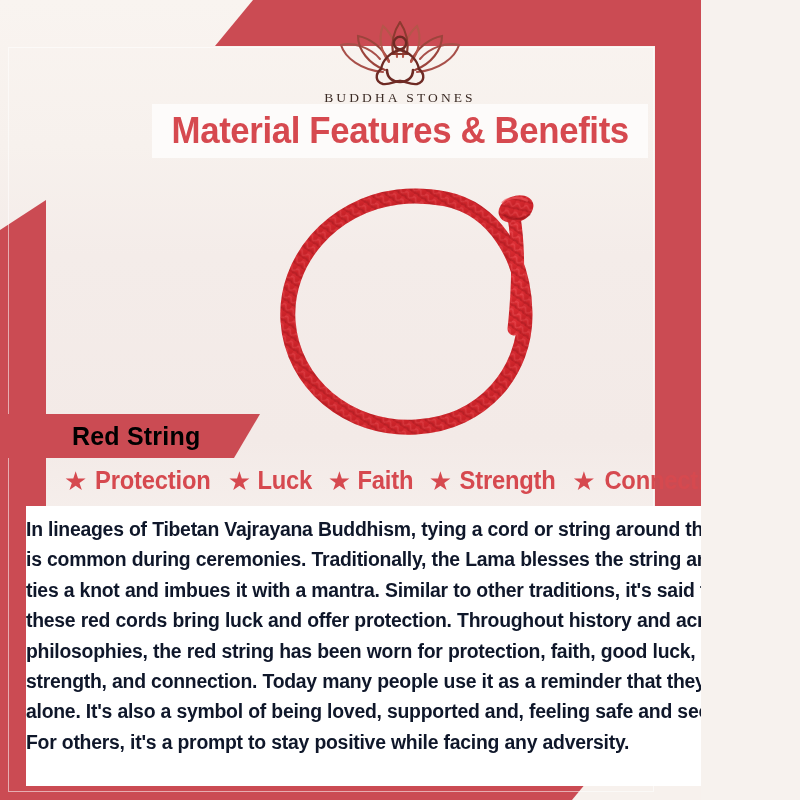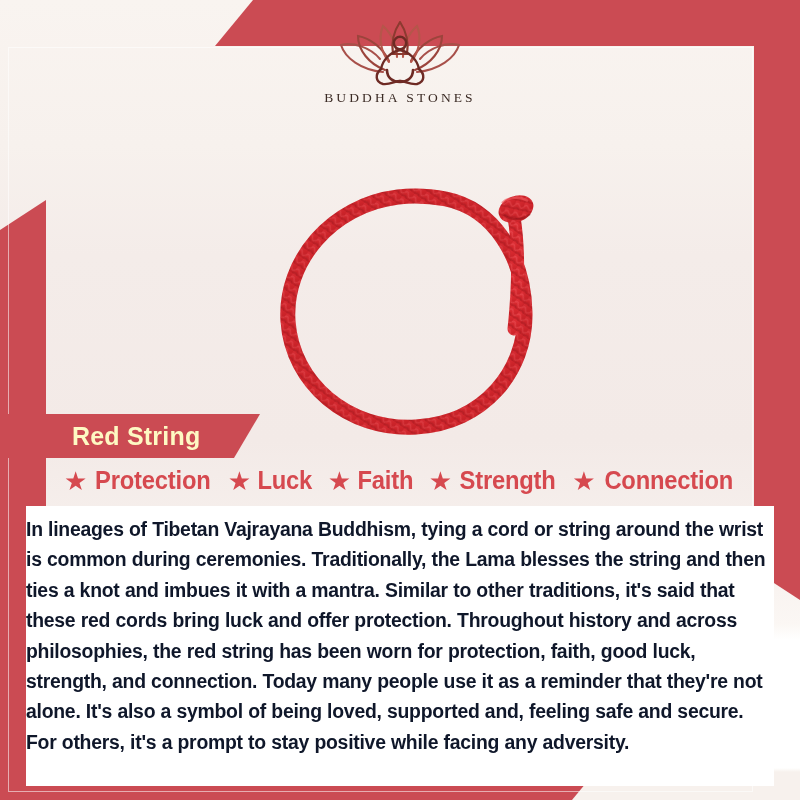--- a/index.html
+++ b/index.html
@@ -7,21 +7,21 @@
     margin: 0;
     padding: 0;
     background: #f7f2ee;
   }
   body {
     font-family: "Liberation Sans", sans-serif;
   }
 
   #infographic {
     position: relative;
-    width: 800px;
+    width: 701px;
     height: 800px;
     overflow: hidden;
     background: linear-gradient(180deg,
         #f9f4f0 0%,
         #f7f1ed 18%,
         #f4ece9 32%,
         #f3eae7 55%,
         #f7f1ee 70%,
         #fbf7f4 78%,
         #ffffff 80%,
@@ -142,21 +142,21 @@
     top: 414px;
     left: 0;
     width: 260px;
     height: 44px;
     background: #cb4b53;
     clip-path: polygon(0 0, 100% 0, calc(100% - 26px) 100%, 0 100%);
     display: flex;
     align-items: center;
   }
   .label-ribbon-text {
-    color: #fef9c3;
+    color: #000000;
     font-size: 25px;
     font-weight: bold;
     letter-spacing: 0.2px;
     margin-left: 72px;
   }
 
   
   .features-row {
     position: absolute;
     top: 466px;
@@ -244,20 +244,23 @@
 
         <path d="M62 56 C62 64 68 68 75 68 C82 68 88 64 88 56" stroke="#6e2a24" stroke-width="2.6"></path>
 
         <path d="M56 55 C50 60 50 68 58 70 C65 71 70 67 75 67" stroke="#6e2a24" stroke-width="2.4"></path>
         <path d="M94 55 C100 60 100 68 92 70 C85 71 80 67 75 67" stroke="#6e2a24" stroke-width="2.4"></path>
       </g>
     </svg>
     <span class="logo-wordmark">BUDDHA STONES</span>
   </div>
 
+  <div class="title-banner">
+    <span class="title-text">Material Features &amp; Benefits</span>
+  </div>
 
   <div class="product-photo">
     <svg width="330" height="285" viewBox="0 0 330 285">
       <defs>
         <linearGradient id="cordgrad" x1="0" y1="0" x2="1" y2="1">
           <stop offset="0%" stop-color="#e03138"></stop>
           <stop offset="45%" stop-color="#d4272d"></stop>
           <stop offset="100%" stop-color="#bf1f26"></stop>
         </linearGradient>
         <pattern id="braid" width="9" height="9" patternUnits="userSpaceOnUse" patternTransform="rotate(35)">

